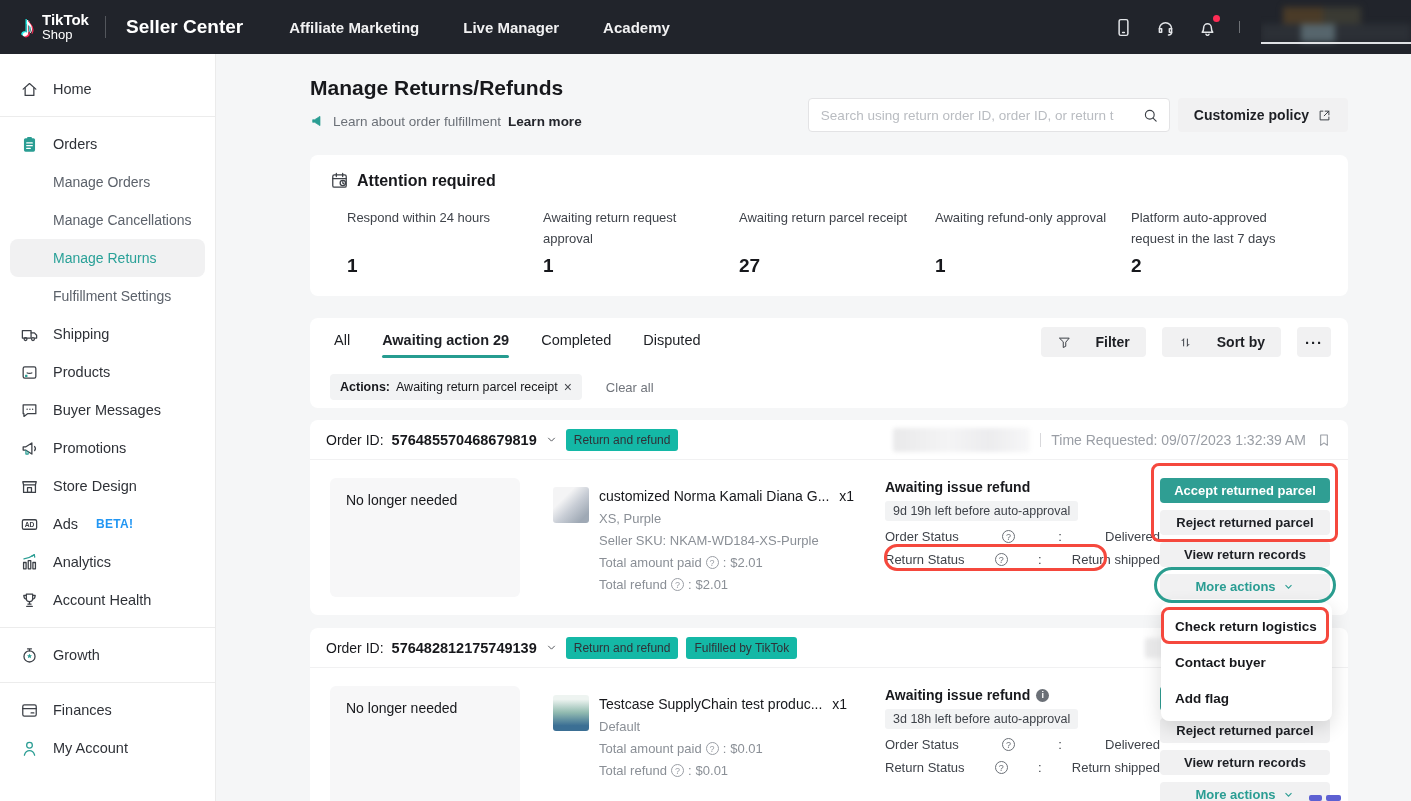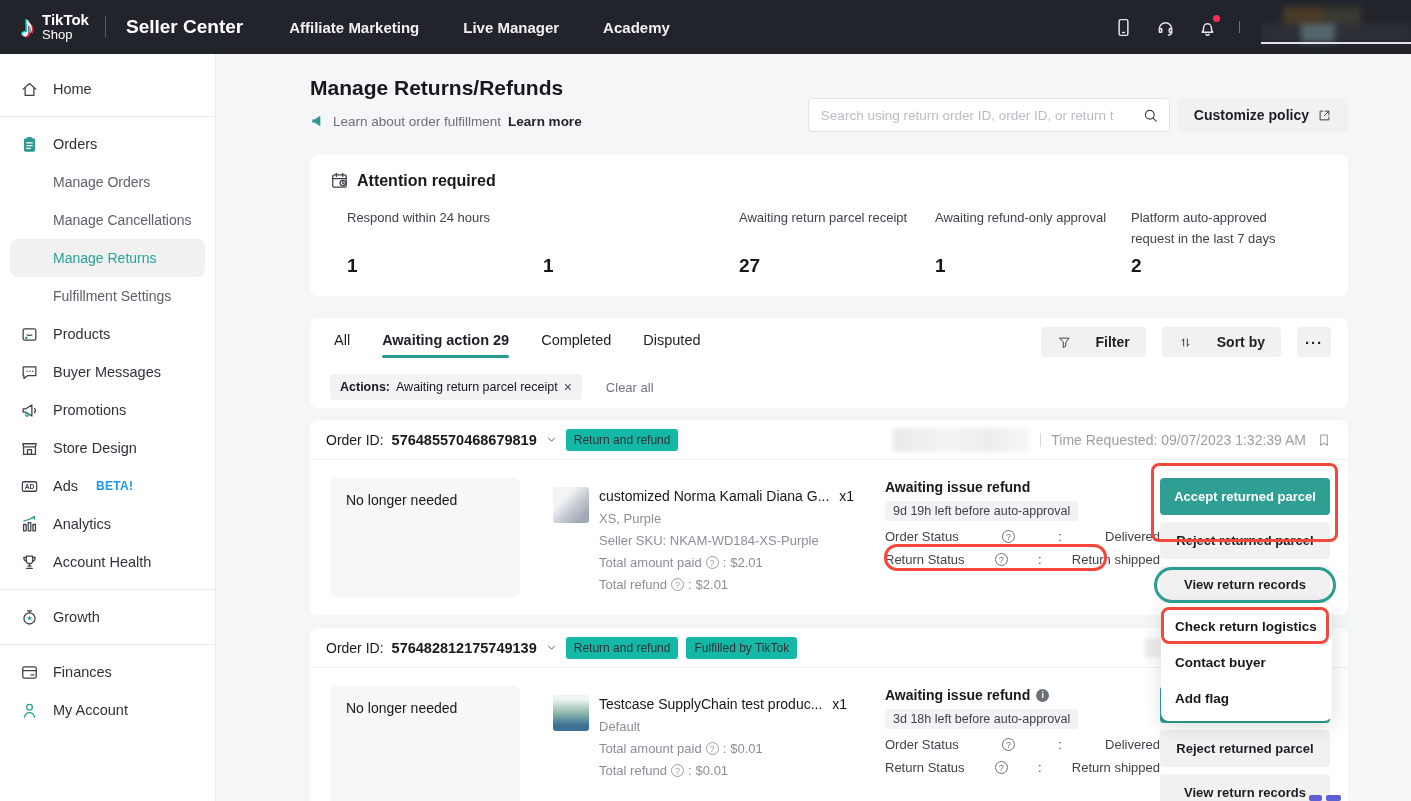--- a/index.html
+++ b/index.html
@@ -131,21 +131,21 @@
             color:#9a9ea5; font-size:9px; display:inline-flex; align-items:center; justify-content:center; }
   .status { margin-left:10px; flex:1; min-width:0; padding-top:1px; }
   .stitle { font-size:14px; font-weight:700; display:flex; align-items:center; gap:6px; }
   .i-icon { width:13px; height:13px; border-radius:50%; background:#6b7077; color:#fff; font-size:9px;
             font-weight:700; display:inline-flex; align-items:center; justify-content:center; }
   .badge { display:inline-block; margin-top:6px; background:#f2f3f4; border-radius:3px;
            font-size:12.5px; color:#3f434a; padding:3px 8px; }
   .sline { margin-top:8px; font-size:13px; color:#3f434a; display:flex; align-items:center; gap:4px; white-space:nowrap;justify-content:space-between; }
   .sline .q-icon { border-color:#6b7077; color:#6b7077; }
   .actions { margin-left:auto; flex:none; width:170px; display:flex; flex-direction:column; gap:7px; }
-  .act-btn { height:37px; border:none; border-radius:4px; background:#f1f1f2; font-size:13px;
+  .act-btn { height:25px; border:none; border-radius:4px; background:#f1f1f2; font-size:13px;
              font-weight:600; color:#1d1f24; font-family:inherit; cursor:pointer;
              display:flex; align-items:center; justify-content:center; gap:6px; }
   .act-btn.primary { background:#2f9e93; color:#fff; }
   .act-btn.more { color:#2a9d93; }
   .act-btn svg { width:13px; height:13px; }
 
   
   .dropdown { position:absolute; left:1161px; top:603px; width:171px; background:#fff;
               border-radius:8px; box-shadow:0 6px 20px rgba(0,0,0,.14); padding:5px 0; z-index:30; }
   .dd-item { height:36px; display:flex; align-items:center; padding-left:14px; font-size:13.5px;
@@ -228,20 +228,29 @@
         <path d="M8.5 10h7M8.5 13.5h7M8.5 17h4.5" stroke="#fff"></path>
       </svg>
     <span>Orders</span>
   </div>
   <div class="side-sub">Manage Orders</div>
   <div class="side-sub">Manage Cancellations</div>
   <div class="side-sub active">Manage Returns</div>
   <div class="side-sub">Fulfillment Settings</div>
   <div class="side-item">
     <svg class="ic" viewBox="0 0 24 24">
+        <path d="M3 7h11v9.5H3z"></path>
+        <path d="M14 10h4.2L21 13v3.5h-2.6"></path>
+        <circle cx="7" cy="17.8" r="1.8"></circle>
+        <circle cx="16.4" cy="17.8" r="1.8"></circle>
+      </svg>
+    <span>Shipping</span>
+  </div>
+  <div class="side-item">
+    <svg class="ic" viewBox="0 0 24 24">
         <rect x="4" y="5" width="16" height="14" rx="2"></rect>
         <path d="M9 12.5c.9 1 5.1 1 6 0"></path>
         <rect x="6.4" y="14.8" width="3" height="3" rx=".5" fill="#2a9d93" stroke="none"></rect>
       </svg>
     <span>Products</span>
   </div>
   <div class="side-item">
     <svg class="ic" viewBox="0 0 24 24">
         <path d="M4 5h16v11H9.5L5 19.5V16H4z"></path>
         <circle cx="9" cy="10.5" r=".9" fill="#3c4047" stroke="none"></circle>
@@ -359,20 +368,21 @@
           <path d="M16.2 13.4v1.9l1.3.9"></path>
         </svg>
       <span>Attention required</span>
     </div>
     <div class="att-stats">
       <div class="att-stat">
         <div class="att-label">Respond within 24 hours</div>
         <div class="att-value">1</div>
       </div>
       <div class="att-stat">
+        <div class="att-label">Awaiting return request approval</div>
         <div class="att-value">1</div>
       </div>
       <div class="att-stat">
         <div class="att-label">Awaiting return parcel receipt</div>
         <div class="att-value">27</div>
       </div>
       <div class="att-stat">
         <div class="att-label">Awaiting refund-only approval</div>
         <div class="att-value">1</div>
       </div>

